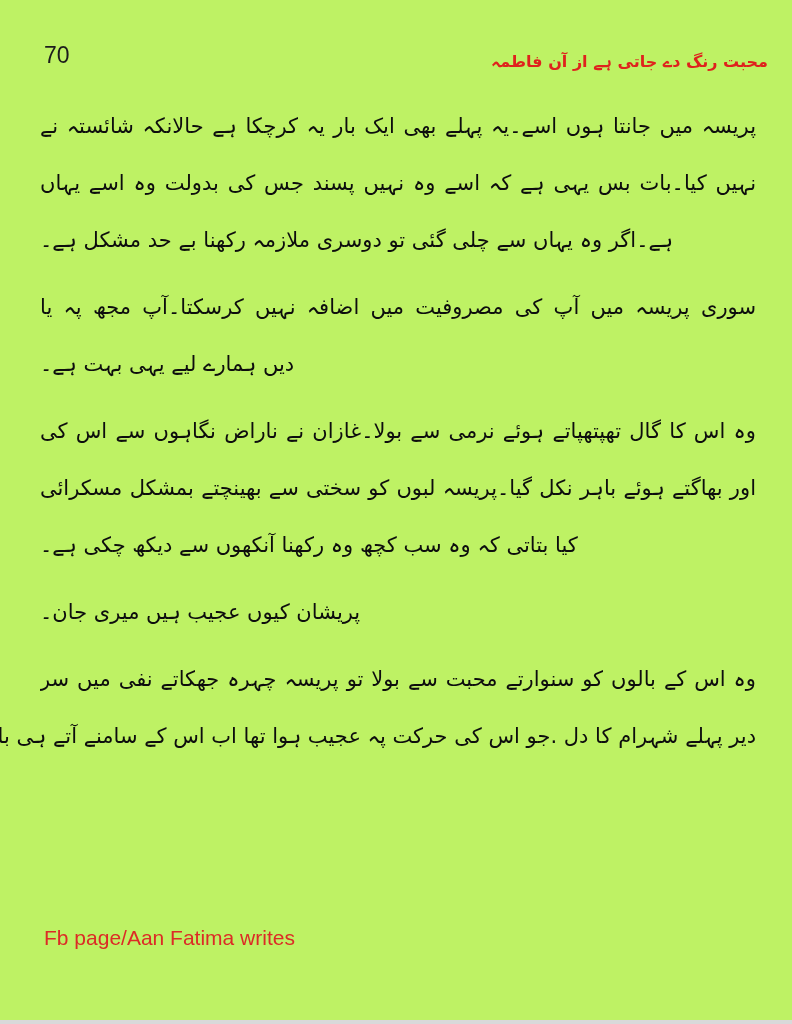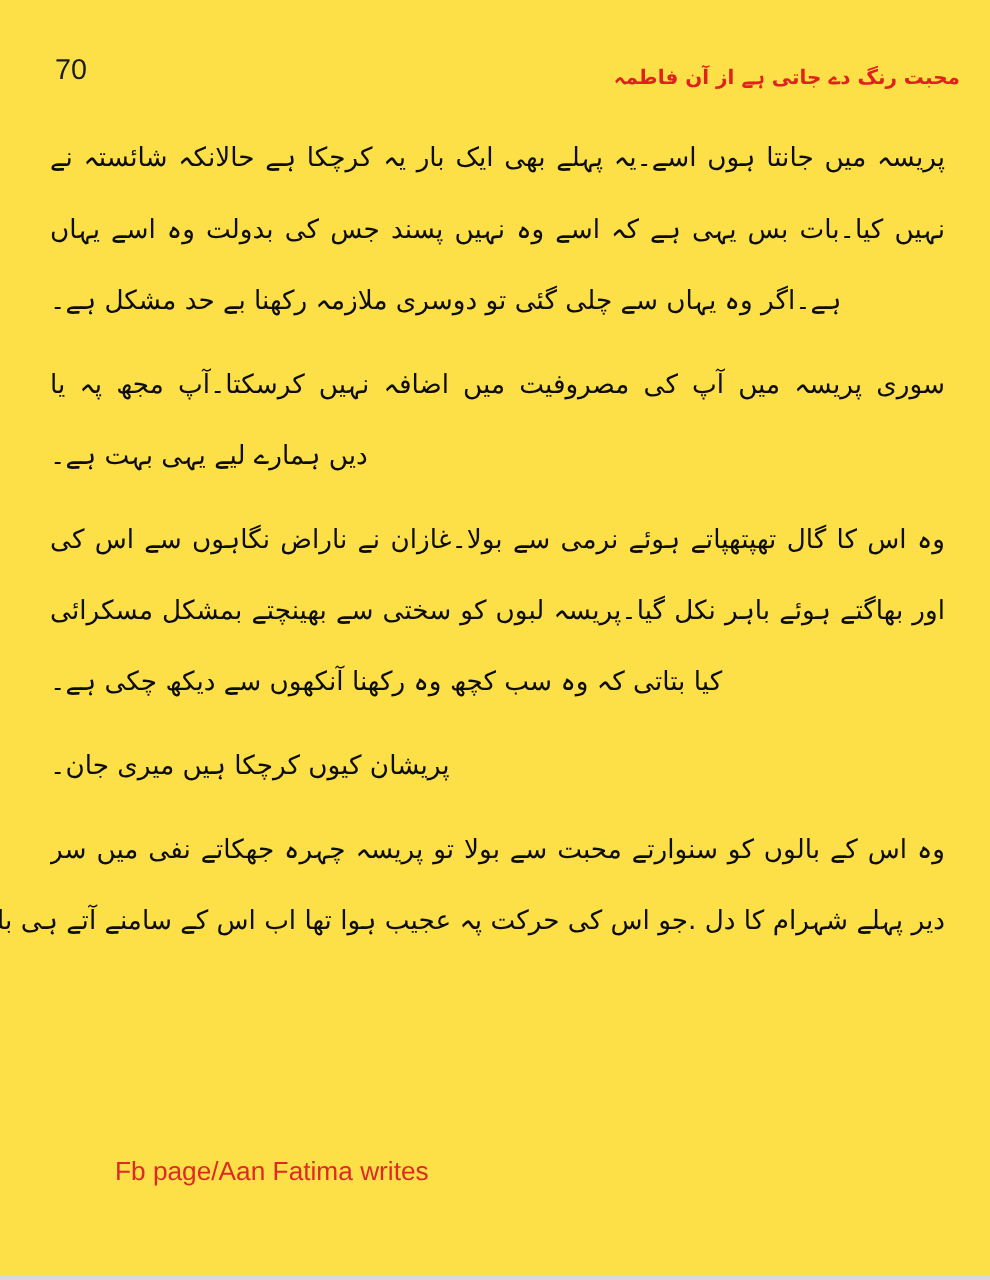--- a/index.html
+++ b/index.html
@@ -5,21 +5,21 @@
   html,body{margin:0;padding:0;}
   body{
     width:792px;height:1024px;
     background:#ffffff;
     position:relative;
     overflow:hidden;
     font-family:"DejaVu Sans",sans-serif;
   }
   .page{
     position:absolute;inset:0;
-    background:#fde047;
+    background:#bef264;
   }
   .page-number{
     position:absolute;
     left:44px;top:42px;
     font-family:"Liberation Sans",sans-serif;
     font-size:23px;
     color:#1c1c1c;
   }
   .title{
     position:absolute;
@@ -52,21 +52,20 @@
     white-space:normal;
     overflow:hidden;
   }
   .footer{
     position:absolute;
     left:44px;top:922px;
     font-family:"Liberation Sans",sans-serif;
     font-size:21px;
     line-height:31px;
     color:var(--footer-red,#dc2b26);
-    margin-left:48px;
   }
   .page-edge{
     position:absolute;
     left:0;right:0;bottom:0;
     height:4px;
     background:#d9d9d9;
   }
 </style>
 </head>
 <body>
@@ -92,21 +91,21 @@
       <div class="line">دیں ہمارے لیے یہی بہت ہے۔</div>
     </div>
 
     <div class="para">
       <div class="line full">وہ اس کا گال تھپتھپاتے ہوئے نرمی سے بولا۔غازان نے ناراض نگاہوں سے اس کی جانب دیکھا</div>
       <div class="line full">اور بھاگتے ہوئے باہر نکل گیا۔پریسہ لبوں کو سختی سے بھینچتے بمشکل مسکرائی تھی۔اب اسے وہ</div>
       <div class="line">کیا بتاتی کہ وہ سب کچھ وہ رکھنا آنکھوں سے دیکھ چکی ہے۔</div>
     </div>
 
     <div class="para">
-      <div class="line">پریشان کیوں کرچکا ہیں میری جان۔</div>
+      <div class="line">پریشان کیوں عجیب ہیں میری جان۔</div>
     </div>
 
     <div class="para">
       <div class="line full">وہ اس کے بالوں کو سنوارتے محبت سے بولا تو پریسہ چہرہ جھکاتے نفی میں سر ہلاگئی۔ابھی کچھ</div>
       <div class="line">دیر پہلے شہرام کا دل .جو اس کی حرکت پہ عجیب ہوا تھا اب اس کے سامنے آتے ہی بلکل</div>
     </div>
 
   </div>
 
   <div class="footer">

